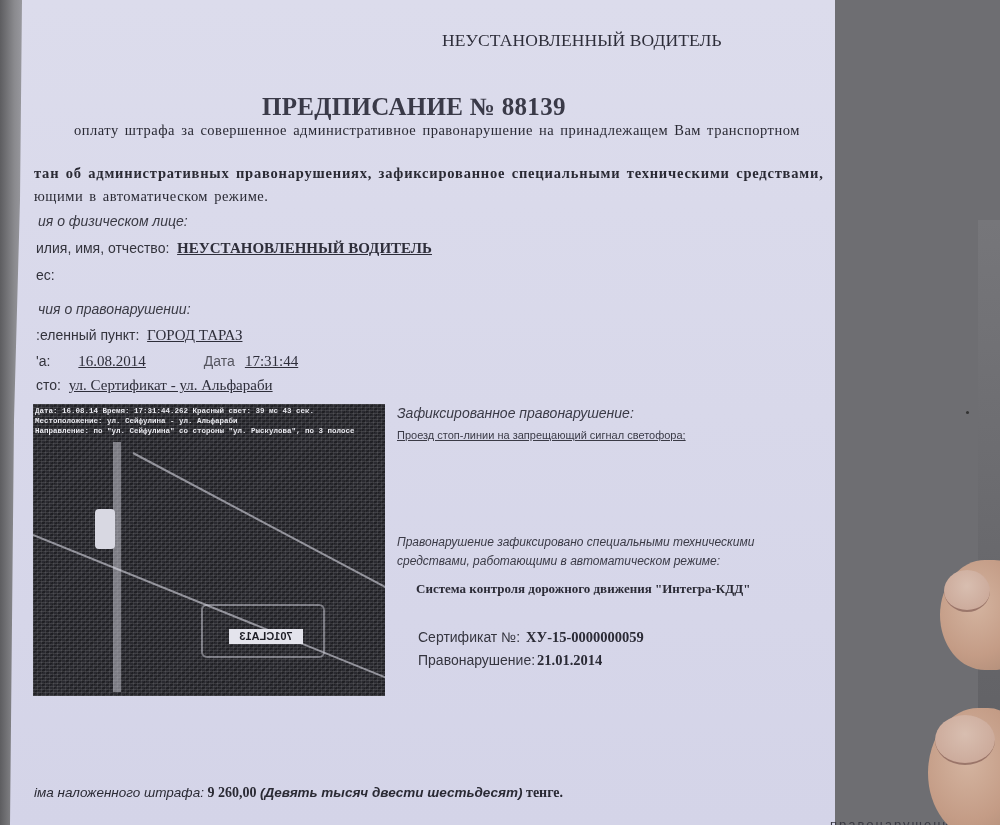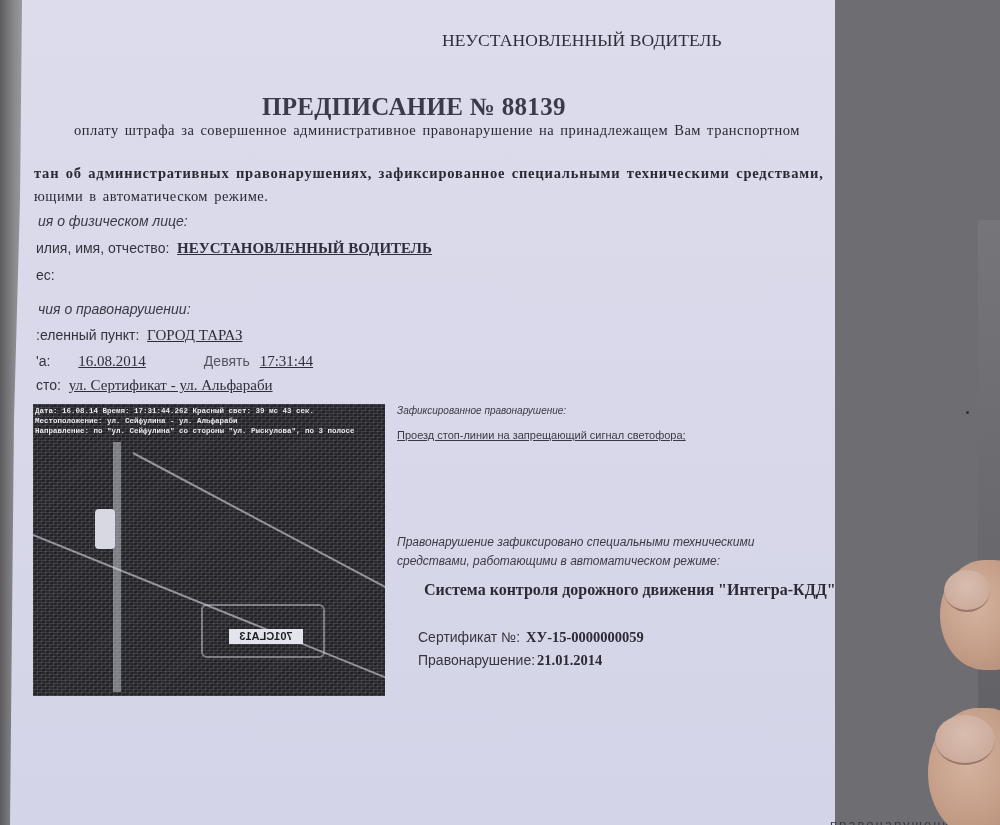--- a/index.html
+++ b/index.html
@@ -51,23 +51,23 @@
     }
     .photo-line { position: absolute; background: rgba(230,230,240,0.55); height: 2px; transform-origin: left center; }
     .mirror { position: absolute; left: 62px; top: 105px; width: 20px; height: 40px; background: #d8d8e2; border-radius: 4px; }
     .pole { position: absolute; left: 80px; top: 38px; width: 8px; height: 250px; background: rgba(210,210,220,0.5); }
     .plate {
       position: absolute; left: 196px; top: 225px; width: 74px; height: 15px; background: #e4e4ec;
       font-family: "Liberation Sans", sans-serif; font-size: 11px; font-weight: bold; color: #1c1c24;
       text-align: center; line-height: 15px; transform: scaleX(-1);
     }
     .grille { position: absolute; left: 168px; top: 200px; width: 120px; height: 50px; border: 2px solid rgba(220,220,230,0.45); border-radius: 6px; }
-    .right-sec { left: 397px; font-size: 10px; font-style: italic; color: #3a3a46; font-family: "Liberation Sans", sans-serif; }
+    .right-sec { left: 397px; font-size: 14px; font-style: italic; color: #3a3a46; font-family: "Liberation Sans", sans-serif; }
     .viol { left: 397px; top: 429px; font-size: 11px; text-decoration: underline; color: #3a3a46; font-family: "Liberation Sans", sans-serif; }
-    .sys { left: 416px; top: 581px; font-size: 16px; font-weight: bold; color: #2b2b36; margin-left: 8px; }
+    .sys { left: 416px; top: 581px; font-size: 13px; font-weight: bold; color: #2b2b36; }
     .kv { left: 418px; font-size: 14px; font-family: "Liberation Sans", sans-serif; color: #35353f; }
     .kv b { font-family: "Liberation Serif", serif; font-size: 14.5px; color: #2b2b36; margin-left: 6px; }
     .fine { left: 34px; top: 785px; font-size: 14px; color: #2a2a34; }
     .fine .it { font-style: italic; font-family: "Liberation Sans", sans-serif; font-size: 13.5px; }
     .fine .amt { font-weight: bold; }
     .cut { left: 830px; top: 817px; font-size: 13px; color: #3a3a44; letter-spacing: 2px; font-family: "Liberation Sans", sans-serif; }
     .finger {
       position: absolute; border-radius: 50% 40% 40% 50%;
       background: radial-gradient(ellipse at 40% 40%, #d4b4a0 0%, #c49c86 55%, #a88672 100%);
     }
@@ -92,21 +92,21 @@
   <div class="t para p1">оплату штрафа за совершенное  административное правонарушение на принадлежащем Вам транспортном</div>
   <div class="t para p3">тан об административных правонарушениях, зафиксированное специальными техническими средствами,</div>
   <div class="t para p4">ющими в автоматическом режиме.</div>
 
   <div class="t sec" style="top:213px;">ия о физическом лице:</div>
   <div class="t lbl" style="top:240px;"><span>илия, имя, отчество:</span>&nbsp;&nbsp;<span class="val">НЕУСТАНОВЛЕННЫЙ ВОДИТЕЛЬ</span></div>
   <div class="t lbl" style="top:267px;">ес:</div>
 
   <div class="t sec" style="top:301px;">чия о правонарушении:</div>
   <div class="t lbl" style="top:327px;"><span>:еленный пункт:</span>&nbsp;&nbsp;<span class="val" style="font-weight:normal;">ГОРОД ТАРАЗ</span></div>
-  <div class="t lbl" style="top:353px;"><span>'а:</span><span class="val" style="font-weight:normal;margin-left:28px;">16.08.2014</span><span style="margin-left:58px;color:#55555f;">Девять</span><span class="val" style="font-weight:normal;margin-left:10px;">17:31:44</span></div>
+  <div class="t lbl" style="top:353px;"><span>'а:</span><span class="val" style="font-weight:normal;margin-left:28px;">16.08.2014</span><span style="margin-left:58px;color:#55555f;">Дата</span><span class="val" style="font-weight:normal;margin-left:10px;">17:31:44</span></div>
   <div class="t lbl" style="top:377px;"><span>сто:</span>&nbsp;&nbsp;<span class="val" style="font-weight:normal;">ул. Сертификат - ул. Альфараби</span></div>
 
   <div class="photo">
     <div class="photo-caption">
       <div>Дата: 16.08.14 Время: 17:31:44.262 Красный свет: 39 мс 43 сек.</div>
       <div>Местоположение: ул. Сейфулина - ул. Альфараби</div>
       <div>Направление: по "ул. Сейфулина" со стороны "ул. Рыскулова", по 3 полосе</div>
     </div>
     <div class="pole"></div>
     <div class="mirror"></div>
@@ -119,20 +119,21 @@
   <div class="t right-sec" style="top:405px;">Зафиксированное правонарушение:</div>
   <div class="t viol">Проезд стоп-линии на запрещающий сигнал светофора;</div>
 
   <div class="t right-sec" style="top:535px;font-size:12px;">Правонарушение зафиксировано специальными техническими</div>
   <div class="t right-sec" style="top:554px;font-size:12px;">средствами, работающими в автоматическом режиме:</div>
 
   <div class="t sys"><span>Система</span><span style="font-weight:600;"> контроля дорожного движения "Интегра-КДД"</span></div>
   <div class="t kv" style="top:629px;"><span>Сертификат №:</span><b>ХУ-15-0000000059</b></div>
   <div class="t kv" style="top:652px;"><span>Правонарушение:</span><b style="margin-left:2px;">21.01.2014</b></div>
 
+  <div class="t fine"><span class="it">іма наложенного штрафа:</span><span class="amt"> 9 260,00 </span><span class="amt it">(Девять тысяч двести шестьдесят)</span><span class="amt"> тенге.</span></div>
 
   <div class="t cut">правонарушение по следующим</div>
 
   <div class="dot" style="left:966px;top:411px;"></div>
 </div>
 
 <div class="finger" style="left:940px;top:560px;width:90px;height:110px;"></div>
 <div class="nail" style="left:944px;top:570px;width:46px;height:40px;"></div>
 <div class="finger" style="left:928px;top:708px;width:100px;height:130px;"></div>
 <div class="nail" style="left:935px;top:715px;width:60px;height:48px;"></div>

